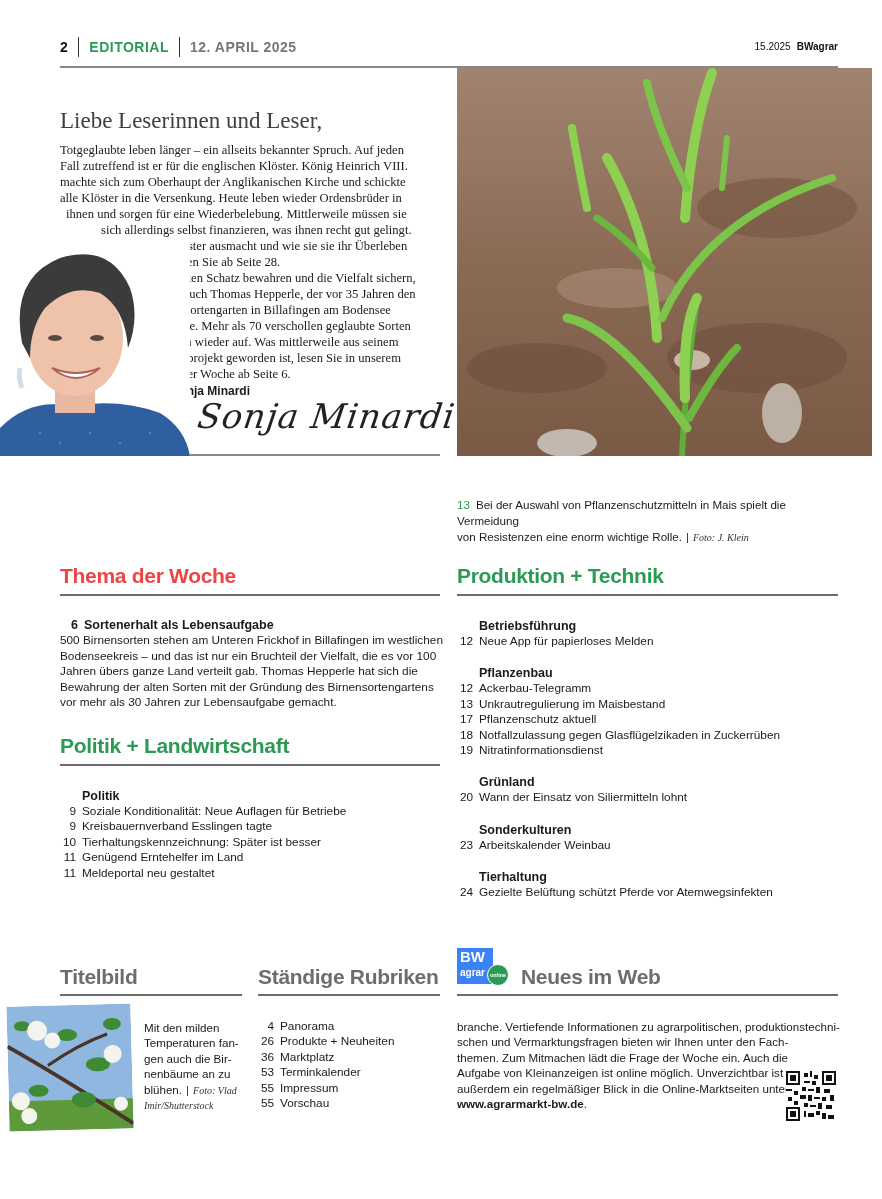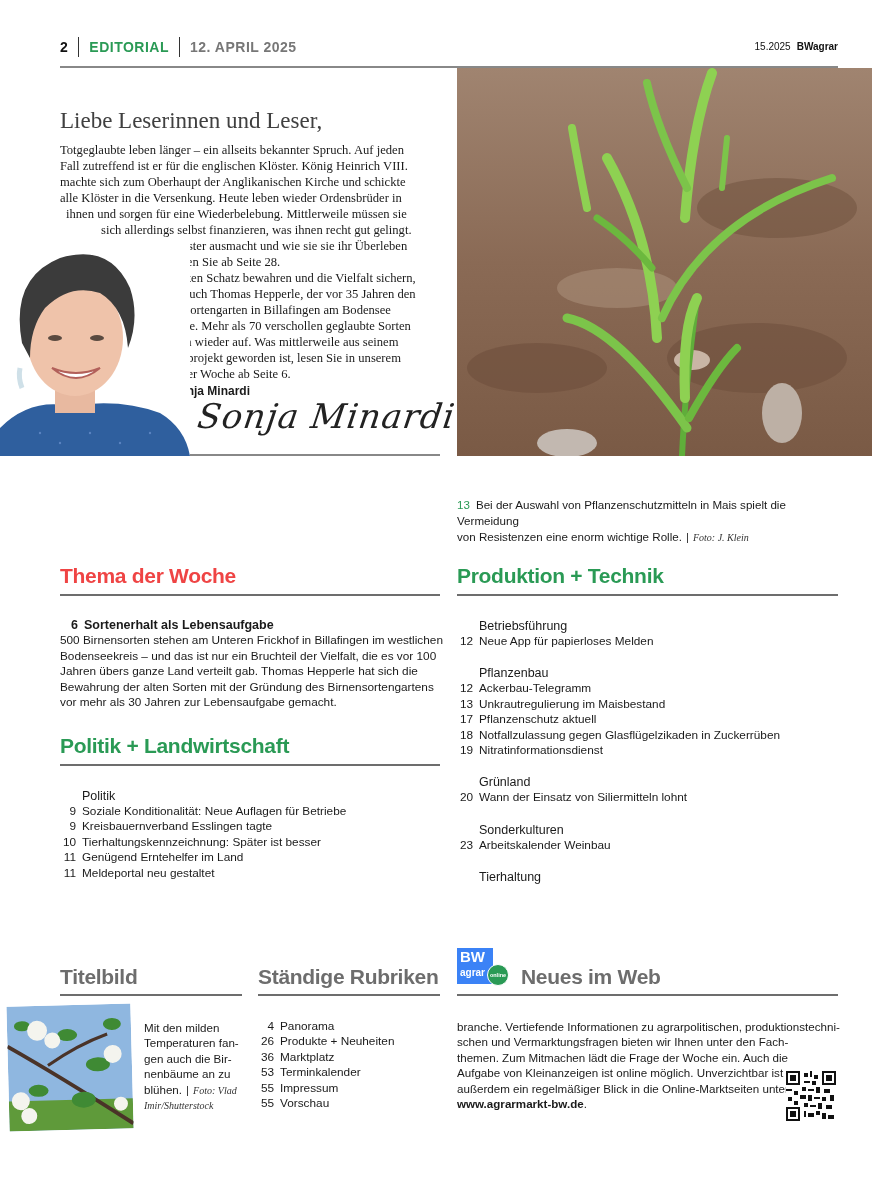--- a/index.html
+++ b/index.html
@@ -35,21 +35,21 @@
     
     .sh { font-family: "Liberation Sans", sans-serif; font-weight: bold; font-size: 21px; letter-spacing: -0.3px; }
     .sh.red { color: #ef4444; }
     .sh.green { color: #2a9a55; }
     .sh.gray { color: #6d6d6d; }
     .srule { height: 2px; background: #6d6d6d; }
 
     .toc { font-size: 11.8px; line-height: 15.4px; color: #1a1a1a; }
     .toc .row { display: flex; }
     .toc .n { width: 18px; text-align: right; margin-right: 6px; flex: none; }
-    .toc .sub { font-weight: normal; font-size: 12.5px; margin-left: 24px; line-height: 16px; }
+    .toc .sub { font-weight: bold; font-size: 12.5px; margin-left: 24px; line-height: 16px; }
     .toc .gap { height: 16px; }
 
     .theme-title { font-weight: bold; font-size: 12.5px; text-align: center; }
     .theme-text { font-size: 11.8px; line-height: 15.4px; }
 
     
     .titelbild-img { left: 8px; top: 1005px; width: 124px; height: 125px; overflow: hidden; transform: rotate(-1.5deg); }
     .tb-text { left: 144px; top: 1020px; width: 104px; font-size: 11.6px; line-height: 15.4px; }
     .web-text { left: 457px; top: 1019px; width: 390px; font-size: 11.6px; line-height: 15.4px; }
     .logo { left: 457px; top: 948px; width: 36px; height: 36px; background: #3b82f6; color: #fff; font-weight: bold; }
@@ -224,20 +224,24 @@
       <span>Wann der Einsatz von Siliermitteln lohnt</span>
     </div>
   <div class="gap"></div>
   <div class="sub">Sonderkulturen</div>
   <div class="row">
       <span class="n">23</span>
       <span>Arbeitskalender Weinbau</span>
     </div>
   <div class="gap"></div>
   <div class="sub">Tierhaltung</div>
+  <div class="row">
+      <span class="n">24</span>
+      <span>Gezielte Belüftung schützt Pferde vor Atemwegsinfekten</span>
+    </div>
 </div>
 
 <div class="abs sh gray" style="left:60px;top:965px">Titelbild</div>
 <div class="abs srule" style="left:60px;top:994px;width:182px"></div>
 <div class="abs titelbild-img">
   <svg width="124" height="125" viewBox="0 0 124 125">
     <rect width="124" height="125" fill="#8fb7e0"></rect>
     <rect y="95" width="124" height="30" fill="#5f9a3a"></rect>
     <path d="M0 40 Q50 70 124 120" stroke="#4a3328" stroke-width="4" fill="none"></path>
     <path d="M40 60 Q70 40 100 30" stroke="#4a3328" stroke-width="3" fill="none"></path>

